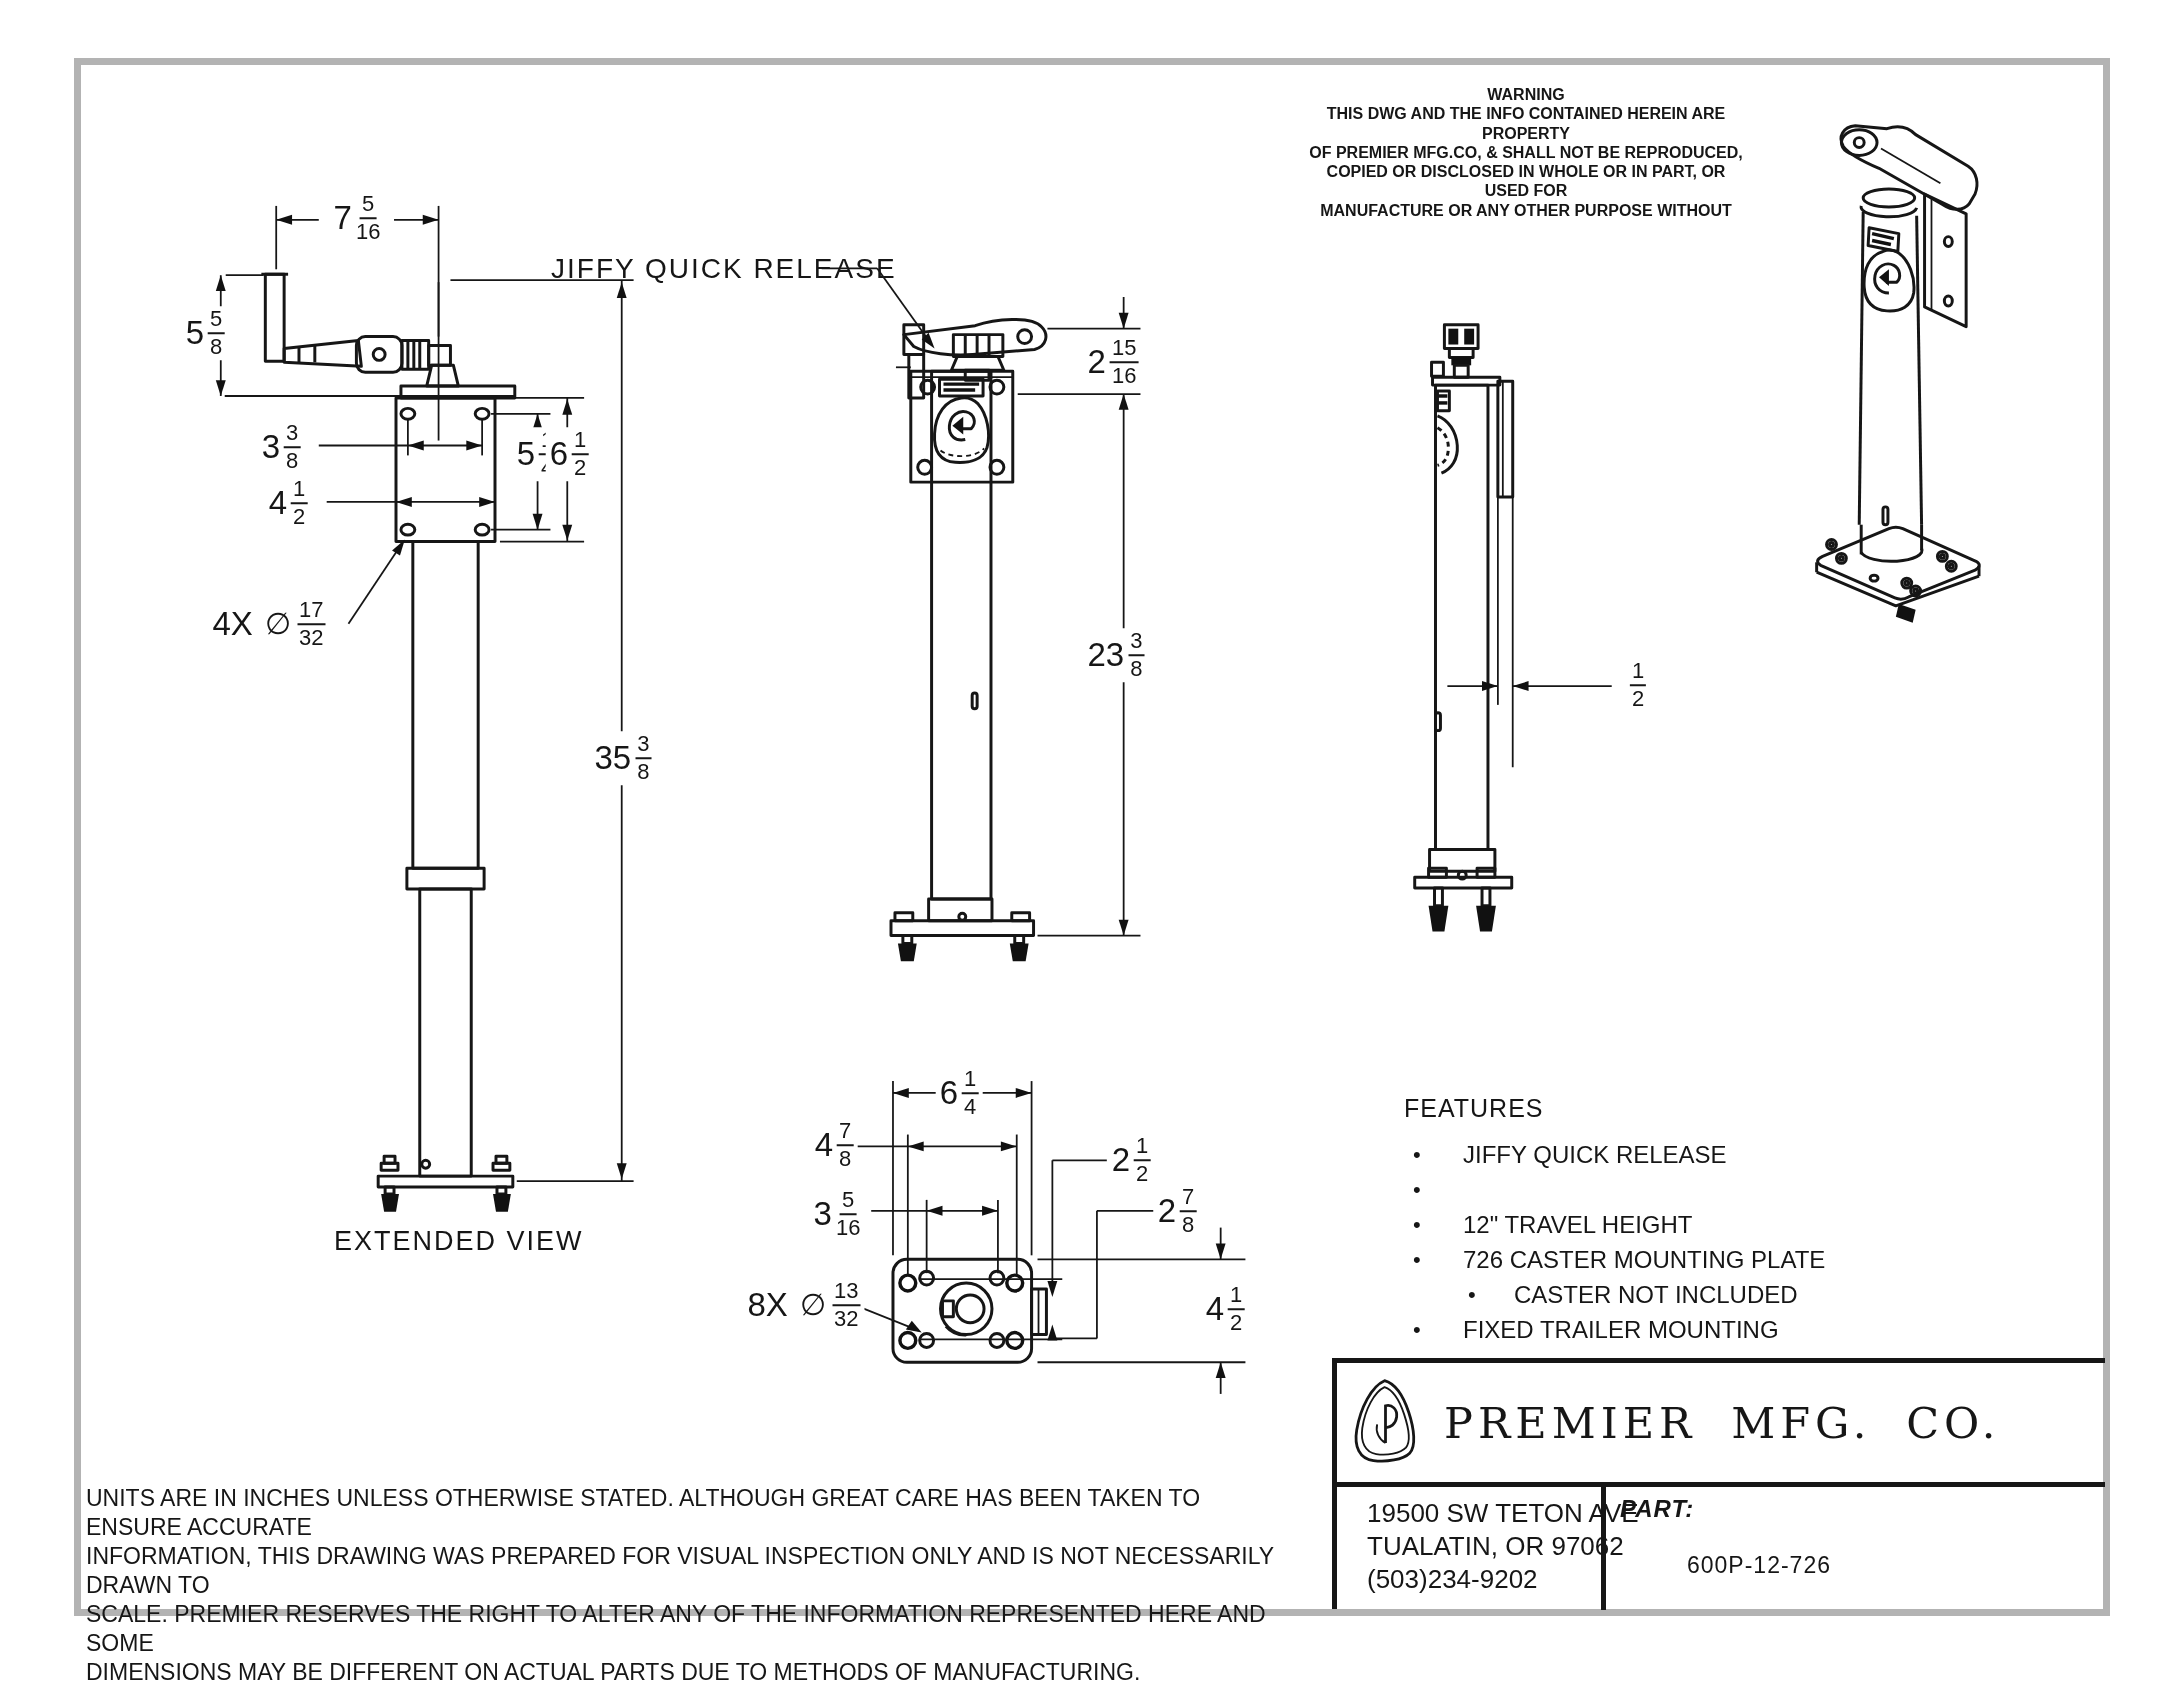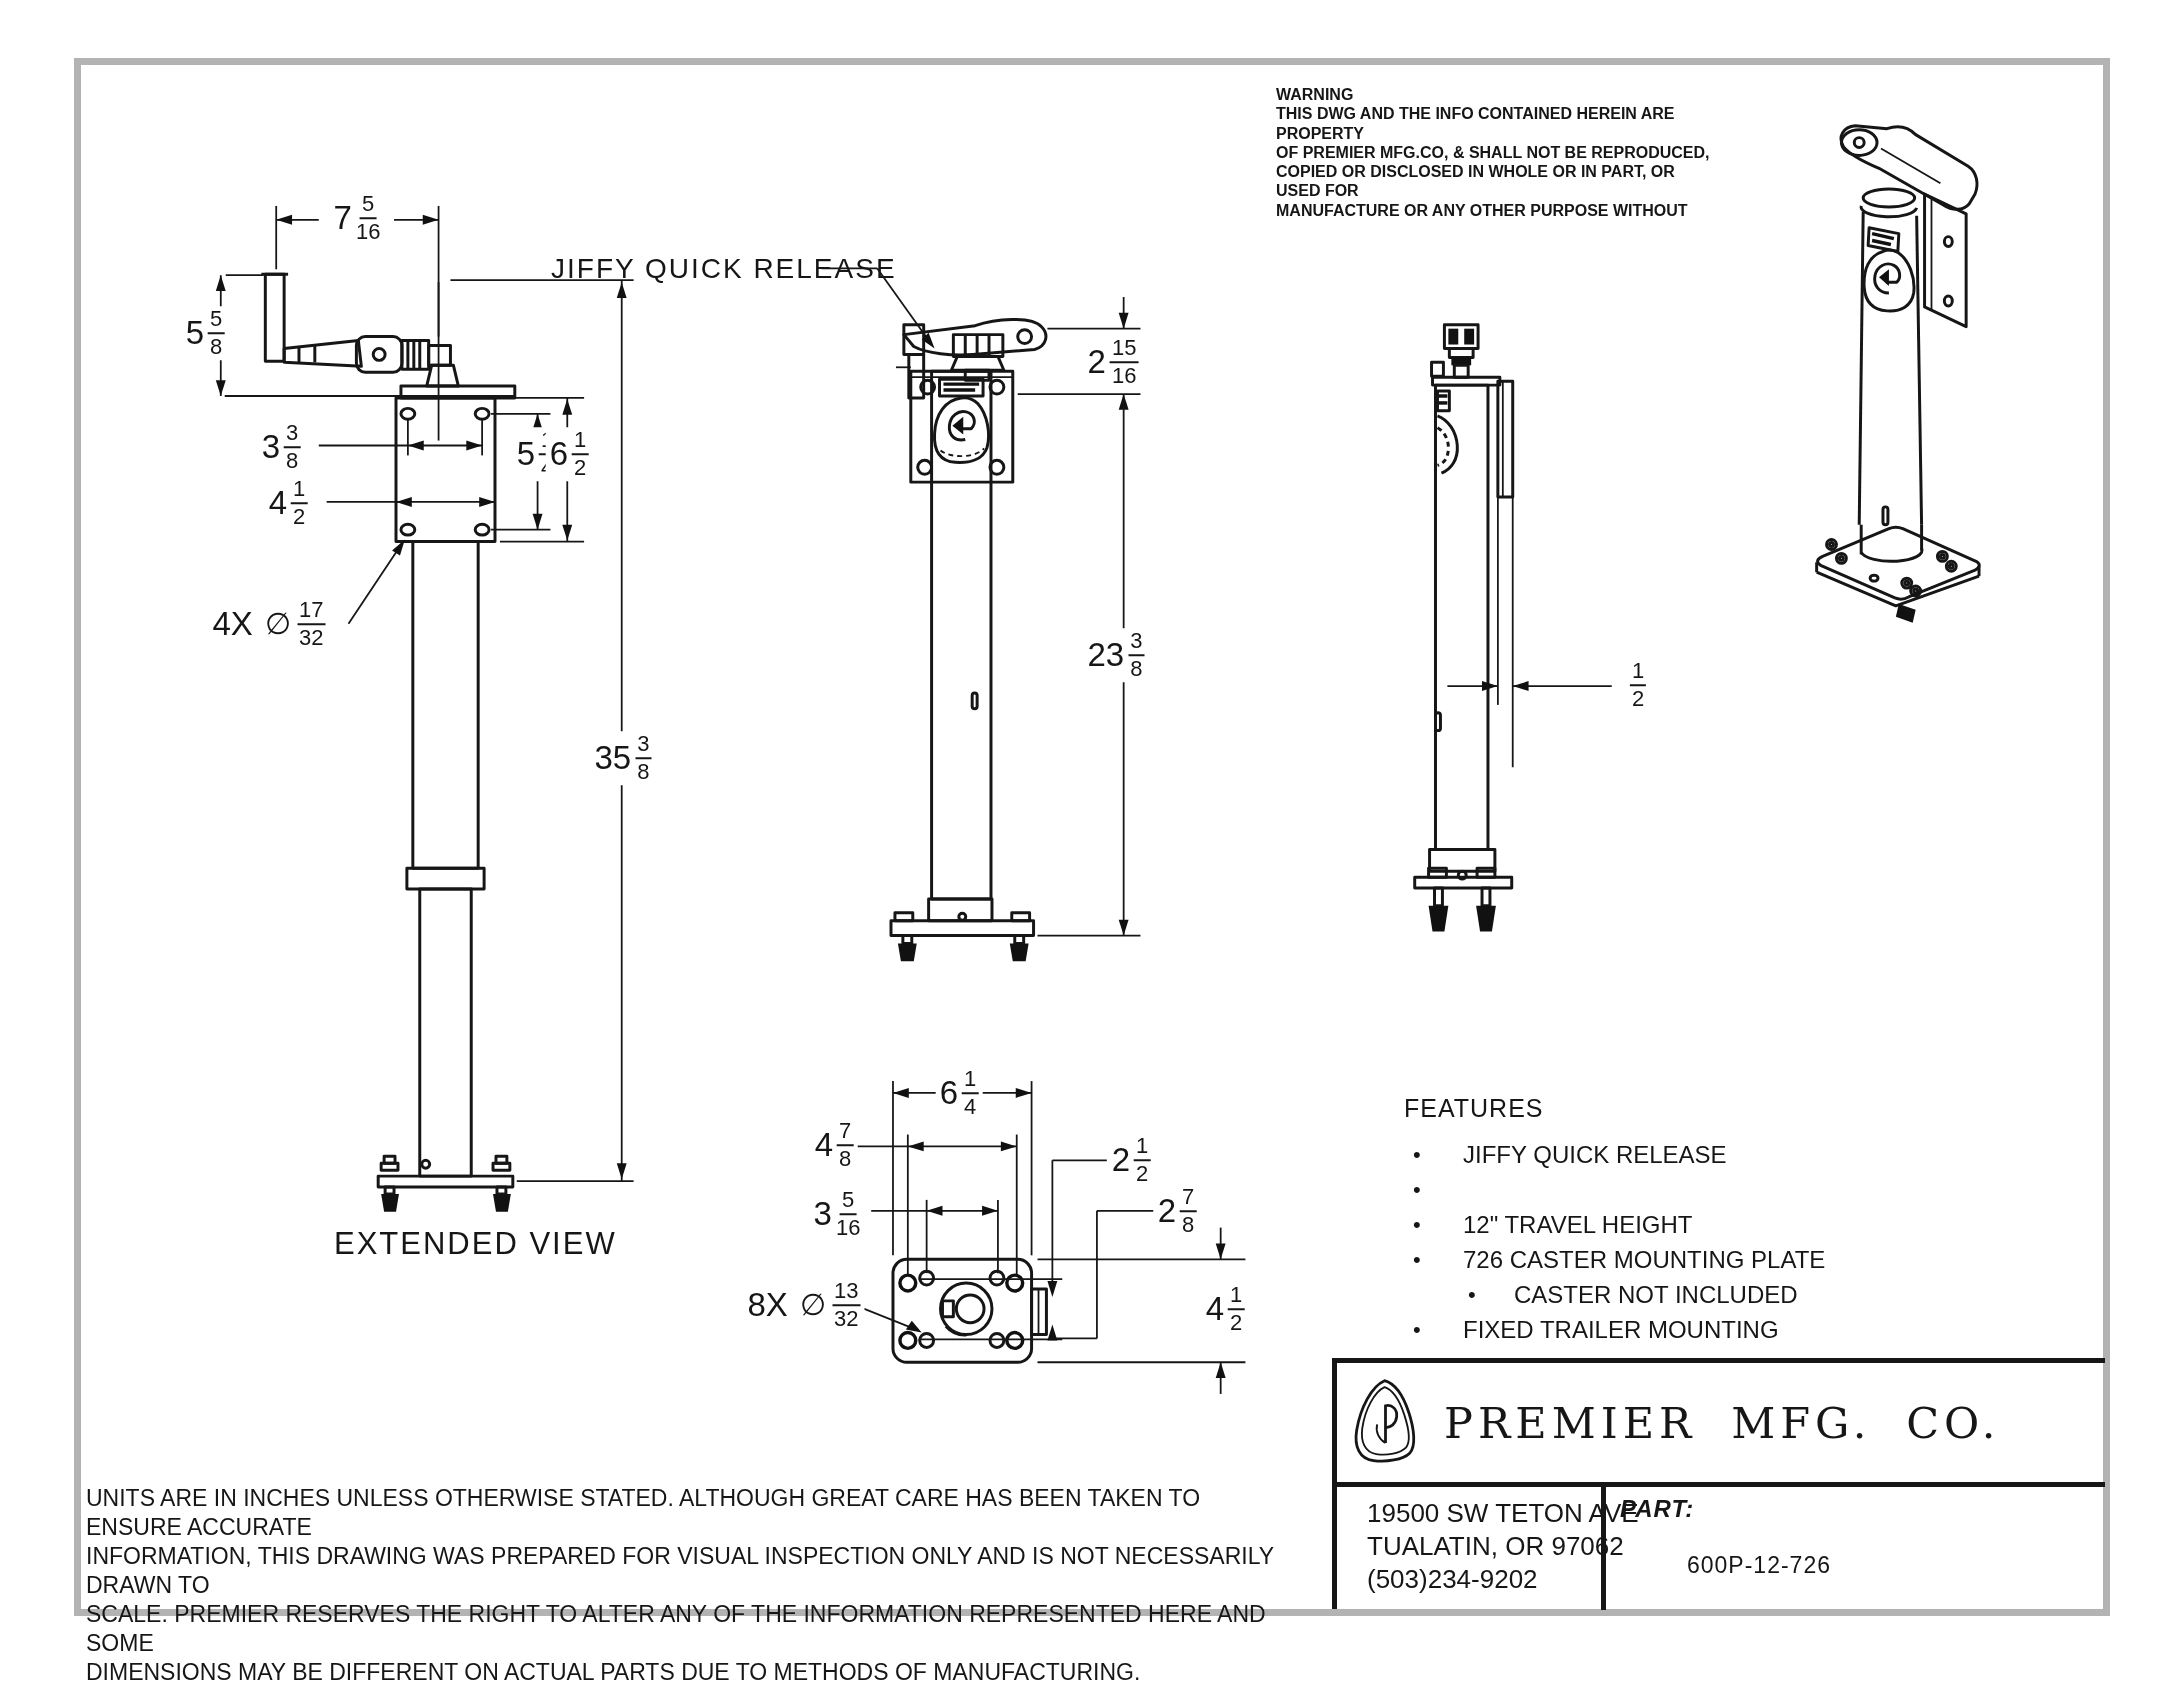--- a/index.html
+++ b/index.html
@@ -15,39 +15,39 @@
   svg.lines .dash{stroke-dasharray:5 4;}
   
   .dim{position:absolute;transform:translate(-50%,-50%);display:flex;align-items:center;
        background:#fff;padding:1px 4px;font-size:33px;white-space:nowrap;line-height:1;}
   .dim .wh{margin-right:4px;}
   .dim .phi{font-size:30px;margin:0 6px 0 8px;}
   .frac{display:inline-flex;flex-direction:column;align-items:center;font-size:22px;line-height:1.08;}
   .frac .num{border-bottom:2px solid #161616;padding:0 2px 1px 2px;}
   .frac .den{padding-top:1px;}
   .drawlabel{position:absolute;font-size:27px;letter-spacing:2px;white-space:nowrap;}
-  #warning{left:1276px;top:85px;width:434px;font-size:16px;line-height:19.3px;font-weight:bold;}
+  #warning{left:1309px;top:85px;width:434px;text-align:center;font-size:16px;line-height:19.3px;font-weight:bold;}
   #features{left:1404px;top:1094px;width:693px;font-size:24px;}
   #features .ftitle{font-size:25px;margin-bottom:14px;letter-spacing:1px;}
   #features .frow{display:flex;height:35px;align-items:center;}
   #features .bullet{width:14px;font-size:22px;}
   #features .ind0 .bullet{margin-left:9px;margin-right:36px;}
   #features .ind1 .bullet{margin-left:64px;margin-right:32px;}
   
   #titleblock{left:1332px;top:1358px;width:773px;height:251px;border-top:5px solid #161616;border-left:5px solid #161616;box-sizing:border-box;}
   #tb-row1{height:124px;border-bottom:5px solid #161616;display:flex;align-items:center;box-sizing:border-box;text-align:center;}
   #company{font-family:"DejaVu Serif","Liberation Serif",serif;font-size:43px;letter-spacing:5px;word-spacing:16px;margin-left:26px;white-space:nowrap;}
   #tb-row2{display:flex;height:123px;}
   #tb-address{width:269px;border-right:5px solid #161616;box-sizing:border-box;padding:10px 0 0 30px;font-size:26px;line-height:33px;white-space:nowrap;}
   #tb-part{position:relative;flex:1;}
   #part-label{position:absolute;left:14px;top:8px;font-size:24px;font-weight:bold;letter-spacing:1px;font-style:italic;}
   #part-number{position:absolute;left:81px;top:48px;font-size:23px;letter-spacing:1px;margin-top:17px;}
   #disclaimer{left:86px;top:1484px;width:1188px;font-size:23px;line-height:29px;}
   #jiffy-label{left:551px;top:253px;font-size:28px;letter-spacing:2px;}
-  #extended-label{left:334px;top:1226px;font-size:31px;letter-spacing:2px;}
+  #extended-label{left:334px;top:1226px;font-size:27px;letter-spacing:2px;}
 </style>
 </head>
 <body>
 
 <div id="frame" class="abs"></div>
 
 <svg class="lines abs" viewBox="0 0 2200 1700">
 
   <g>
     <rect class="o" x="268" y="277" width="19" height="88"></rect>

